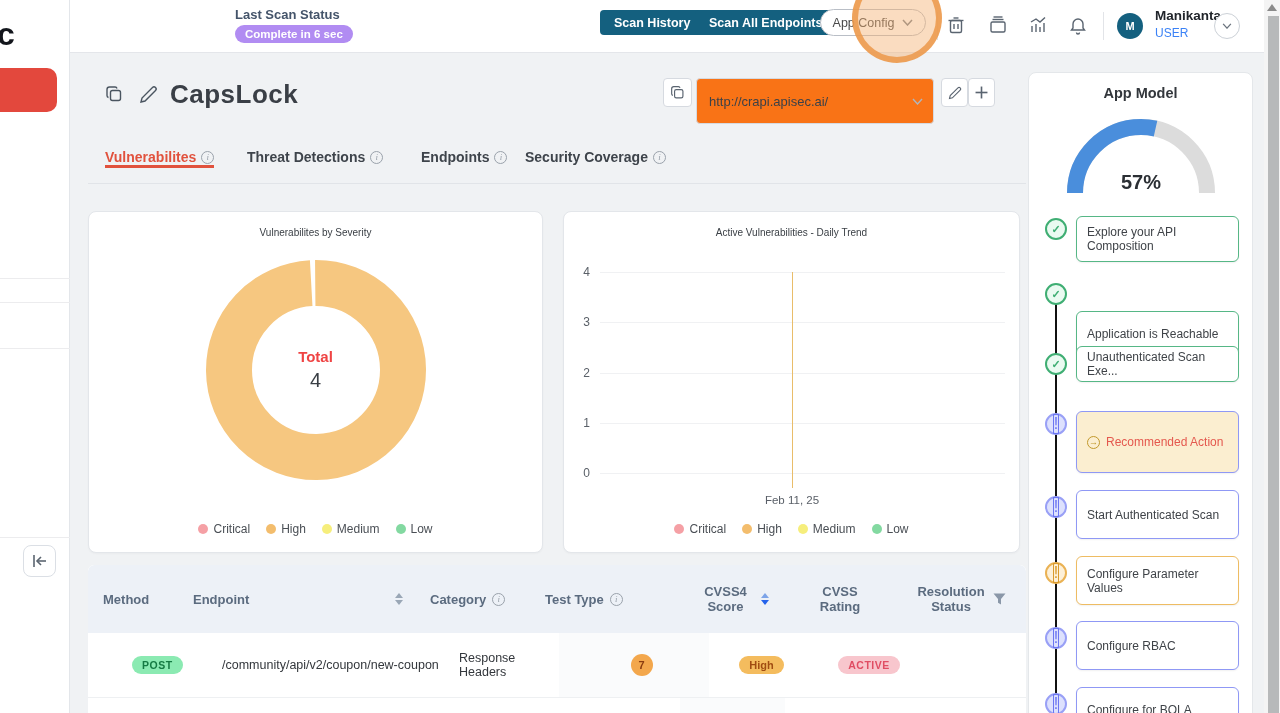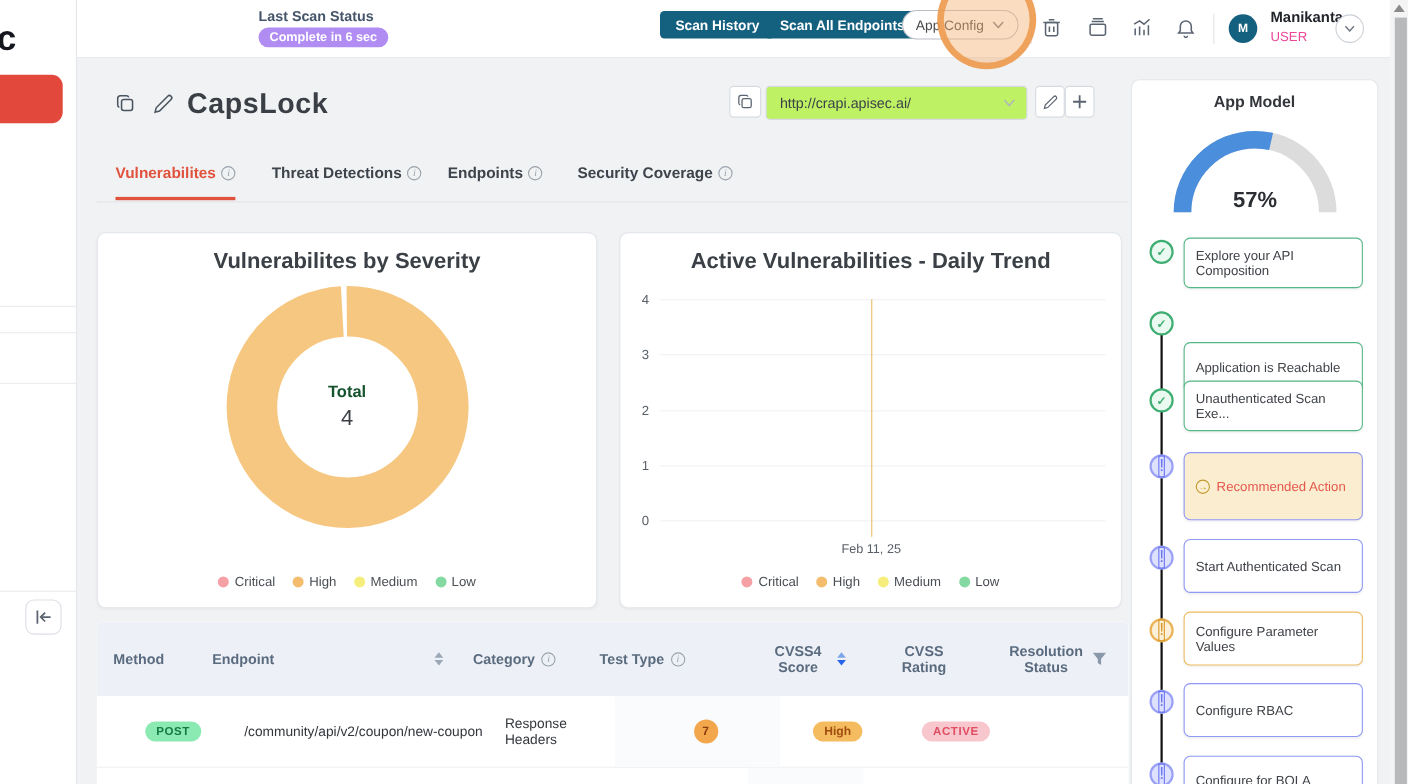--- a/index.html
+++ b/index.html
@@ -20,48 +20,48 @@
   .status-label { font-size:13px; font-weight:bold; color:#44546a; }
   .badge { display:inline-block; margin-top:3px; font-size:11.5px; font-weight:bold; color:#fff; padding:3px 10px; border-radius:11px; }
   .badge.green { background:#34a353; }
   .badge.purple { background:#b18cf2; }
   .teal-btn { position:absolute; top:10px; height:25px; background:#14607f; color:#fff; font-size:12.5px; font-weight:bold; border:none; border-radius:4px; padding:0 14px; cursor:pointer; font-family:"Liberation Sans",sans-serif; }
   .appconfig-btn { position:absolute; top:9px; left:750px; height:27px; width:106px; background:#fff; border:1px solid #b9bec6; border-radius:15px; font-size:12.5px; color:#4a4a4a; display:flex; align-items:center; justify-content:center; gap:8px; cursor:pointer; }
   .hdr-vdiv { position:absolute; top:12px; width:1px; height:28px; background:#e2e4e8; }
   .hdr-icon { position:absolute; top:15px; width:20px; height:20px; color:#5a6470; cursor:pointer; }
   .avatar { position:absolute; left:1047px; top:13px; width:26px; height:26px; border-radius:50%; background:#14607f; color:#fff; font-size:11px; font-weight:bold; display:flex; align-items:center; justify-content:center; }
   .user-name { position:absolute; left:1085px; top:8px; font-size:13.5px; font-weight:bold; color:#21252b; }
-  .user-role { position:absolute; left:1085px; top:26px; font-size:12px; color:#ec4899; }
+  .user-role { position:absolute; left:1085px; top:26px; font-size:12px; color:#3b82f6; }
   .user-chevron { position:absolute; left:1144px; top:13px; width:26px; height:26px; border:1px solid #ccd1d7; border-radius:50%; background:#fff; display:flex; align-items:center; justify-content:center; color:#6a737d; cursor:pointer; }
   .click-highlight { position:absolute; left:852px; top:-27px; width:90px; height:90px; border-radius:50%; background:rgba(243,178,115,0.45); border:6px solid rgba(236,152,74,0.85); z-index:30; pointer-events:none; }
 
   
   .t-icon { position:absolute; width:20px; height:20px; color:#4a5560; cursor:pointer; }
   .page-title { position:absolute; left:170px; top:79px; font-size:26px; font-weight:bold; color:#3a3f46; letter-spacing:0.5px; }
   .mini-btn { position:absolute; top:78px; height:29px; background:#fff; border:1px solid #d6dae0; border-radius:4px; display:flex; align-items:center; justify-content:center; color:#5a6470; cursor:pointer; }
-  .url-select { position:absolute; left:696px; top:78px; width:238px; height:31px; background:#bef264; border:1px solid #d6dae0; border-radius:4px; display:flex; align-items:center; padding:0 10px 0 12px; cursor:pointer; }
+  .url-select { position:absolute; left:696px; top:78px; width:238px; height:46px; background:#f97316; border:1px solid #d6dae0; border-radius:4px; display:flex; align-items:center; padding:0 10px 0 12px; cursor:pointer; }
   .url-text { font-size:13px; color:#3c4148; flex:1; }
   .url-chevron { color:#b0b6bd; }
 
   
   .tabbar { position:absolute; left:88px; top:145px; width:938px; height:39px; border-bottom:1px solid #e1e4e8; }
-  .tab { position:absolute; top:4px; display:flex; align-items:center; gap:5px; font-size:14px; font-weight:bold; color:#3e444b; cursor:pointer; padding-bottom:14px; }
+  .tab { position:absolute; top:4px; display:flex; align-items:center; gap:5px; font-size:14px; font-weight:bold; color:#3e444b; cursor:pointer; }
   .tab.active { color:#e1523d; border-bottom:3px solid #e1523d; }
   .info-i { display:inline-flex; width:13px; height:13px; border:1px solid #9aa2ab; border-radius:50%; color:#9aa2ab; font-size:9px; font-weight:normal; align-items:center; justify-content:center; font-style:italic; font-family:"Liberation Serif",serif; }
 
   
   .card { position:absolute; background:#fff; border:1px solid #e3e6ea; border-radius:8px; box-shadow:0 1px 2px rgba(0,0,0,0.03); }
-  .card-title { position:absolute; top:15px; left:0; right:0; text-align:center; font-size:20px; font-weight:bold; color:#3b4046; }
+  .card-title { position:absolute; top:15px; left:0; right:0; text-align:center; font-size:10px; font-weight:normal; color:#3b4046; }
   .legend { position:absolute; bottom:16px; left:0; right:0; display:flex; justify-content:center; gap:16px; }
   .legend-item { display:flex; align-items:center; gap:5px; font-size:12px; color:#4a4f55; }
   .legend-dot { width:10px; height:10px; border-radius:50%; }
 
   .donut-wrap { position:absolute; left:50%; top:43px; transform:translateX(-50%); width:230px; height:230px; }
   .donut-center { position:absolute; inset:0; display:flex; flex-direction:column; align-items:center; justify-content:center; gap:4px; }
-  .donut-center .lbl { font-size:15px; font-weight:bold; color:#14532d; }
+  .donut-center .lbl { font-size:15px; font-weight:bold; color:#ef4444; }
   .donut-center .val { font-size:20px; color:#3a3f45; }
 
   .gridline { position:absolute; left:36px; right:14px; height:1px; background:#f0f1f3; }
   .ytick { position:absolute; width:26px; text-align:right; font-size:12px; color:#5a6068; }
   .vline { position:absolute; width:1px; }
   .xlabel { position:absolute; font-size:11.5px; color:#5a6068; transform:translateX(-50%); }
 
   
   .table-card { position:absolute; left:88px; top:565px; width:938px; height:160px; background:#fff; border-radius:6px 6px 0 0; overflow:hidden; }
   .thead { display:grid; grid-template-columns:90px 237px 115px 150px 105px 110px 131px; height:68px; background:#edf1f7; align-items:center; font-size:13px; font-weight:bold; color:#5b6b7f; border-radius:6px 6px 0 0; }
@@ -230,21 +230,21 @@
 
 <div class="tabbar">
   <div class="tab active" style="left:17px">
     <span>Vulnerabilites</span>
       <span class="info-i">i</span>
   </div>
   <div class="tab" style="left:159px">
     <span>Threat Detections</span>
       <span class="info-i">i</span>
   </div>
-  <div class="tab" style="left:319px">
+  <div class="tab" style="left:333px">
     <span>Endpoints</span>
       <span class="info-i">i</span>
   </div>
   <div class="tab" style="left:437px">
     <span>Security Coverage</span>
       <span class="info-i">i</span>
   </div>
 </div>
 
 <div class="card" style="left:88px; top:211px; width:455px; height:342px;">
@@ -389,21 +389,21 @@
 
   <div class="timeline"></div>
 
   <div class="step-circle done" style="top:145px">✓</div>
   <div class="step-box green" style="top:143px; height:46px;">Explore your API Composition</div>
 
   <div class="step-circle done" style="top:210px">✓</div>
   <div class="step-box green" style="top:208px; height:46px;margin-top:30px;">Application is Reachable</div>
 
   <div class="step-circle done" style="top:280px">✓</div>
-  <div class="step-box green" style="top:273px; height:46px;">Unauthenticated Scan Exe...</div>
+  <div class="step-box green" style="top:273px; height:36px;">Unauthenticated Scan Exe...</div>
 
   <div class="step-circle blue" style="top:340px">
       <span class="inner ring-inner">!</span>
     </div>
   <div class="step-box reco" style="top:338px; height:62px;">
     <span class="reco-line1">
       <span class="reco-arrow">→</span>
       <span>Recommended Action</span>
     </span>
   </div>

